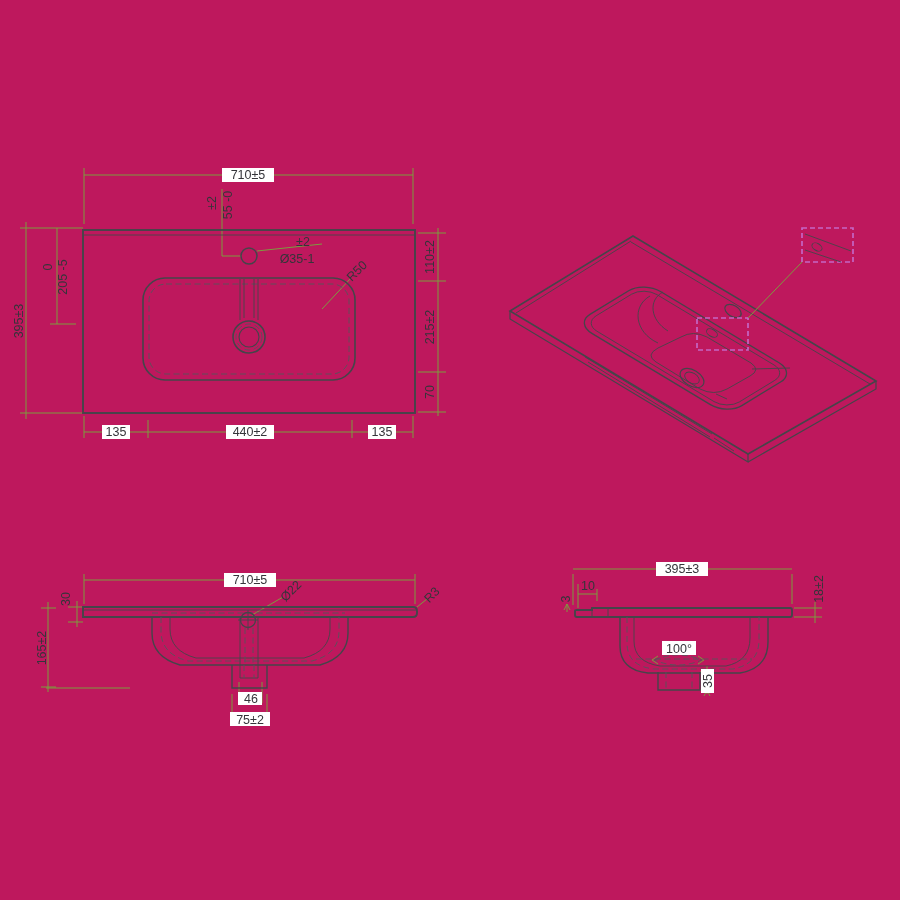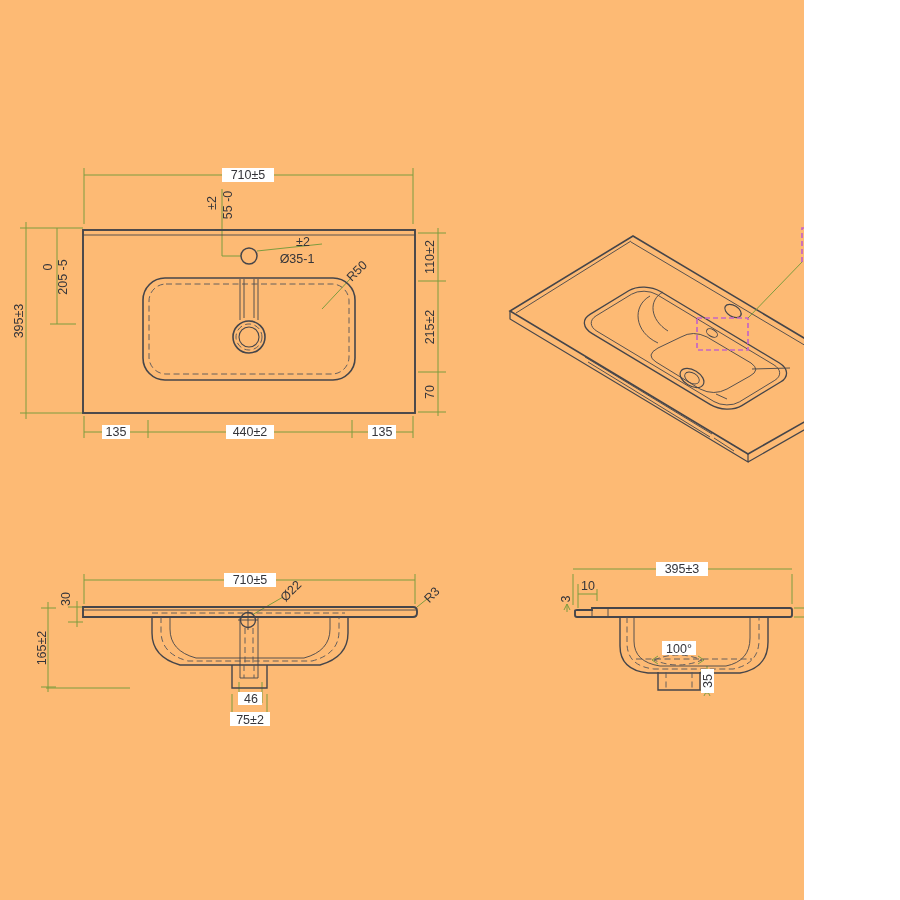--- a/index.html
+++ b/index.html
@@ -1,20 +1,20 @@
 <!DOCTYPE html>
 <html><head>
 <meta charset="utf-8">
 <style>
   html, body { margin: 0; padding: 0; background: #ffffff; }
   .canvas {
     position: relative;
-    width: 804px;
+    width: 900px;
     height: 900px;
-    background: #fdba74;
+    background: #be185d;
     font-family: "Liberation Sans", sans-serif;
     overflow: hidden;
   }
   svg { position: absolute; left: 0; top: 0; }
   .ink   { stroke: #45454a; fill: none; }
   .ink2  { stroke: #45454a; fill: none; stroke-width: 1.9; }
   .thin  { stroke: #45454a; fill: none; stroke-width: 0.9; }
   .hid   { stroke: #55555a; fill: none; stroke-width: 0.9; stroke-dasharray: 6 3.5; }
   .dim   { stroke: #7d9c3f; fill: none; stroke-width: 1; }
   .mag   { stroke: #c565c5; fill: none; stroke-width: 1.7; stroke-dasharray: 5 3; }

